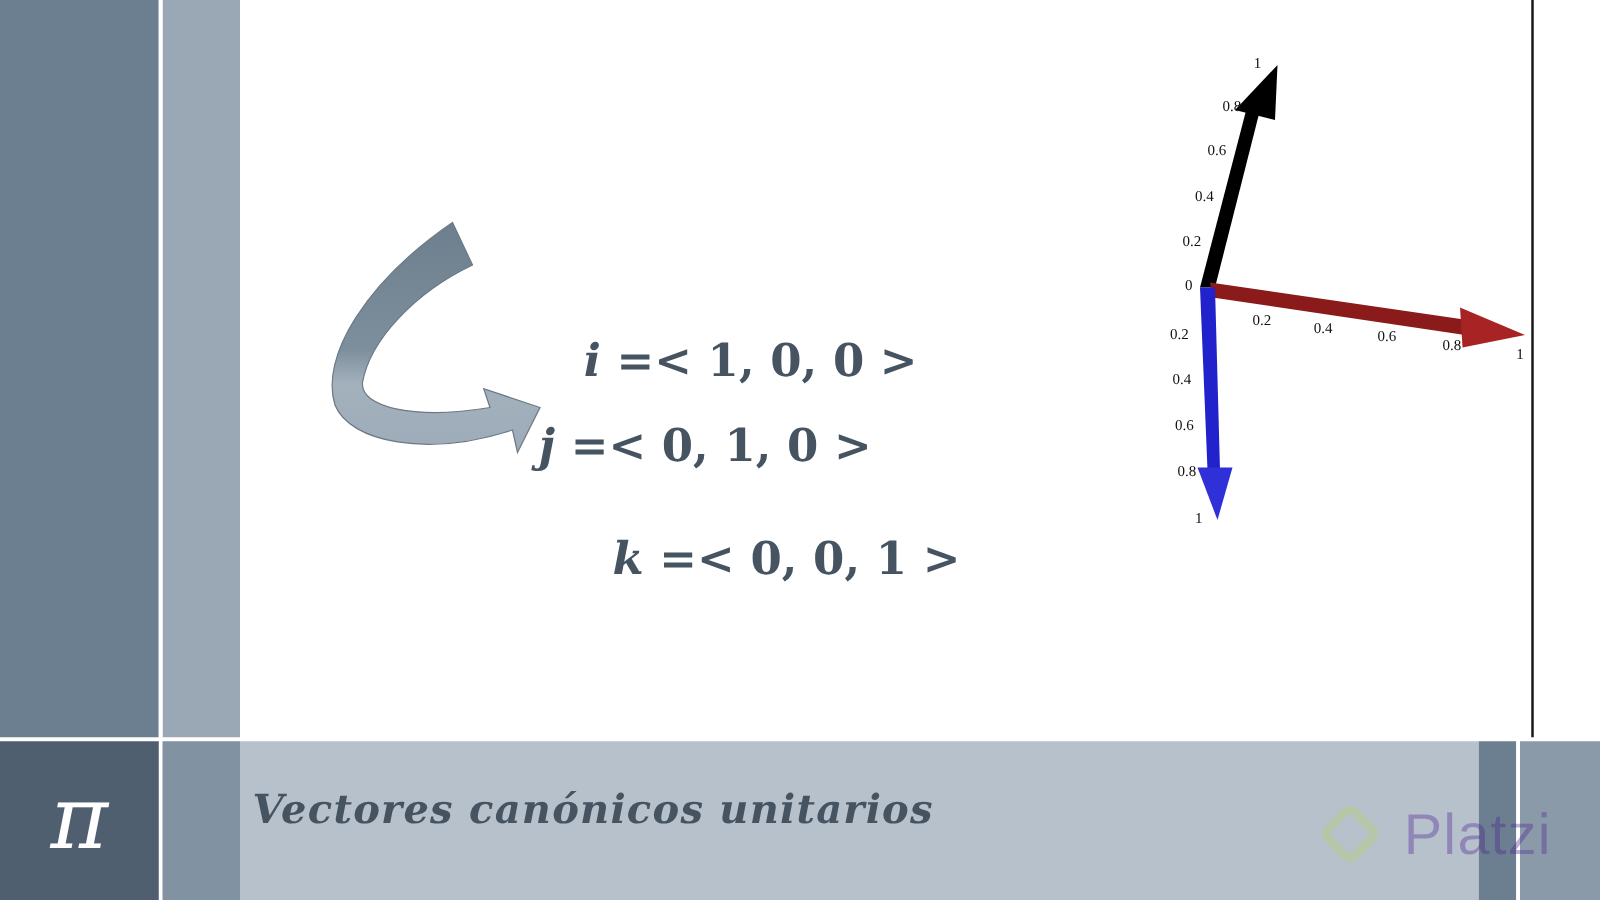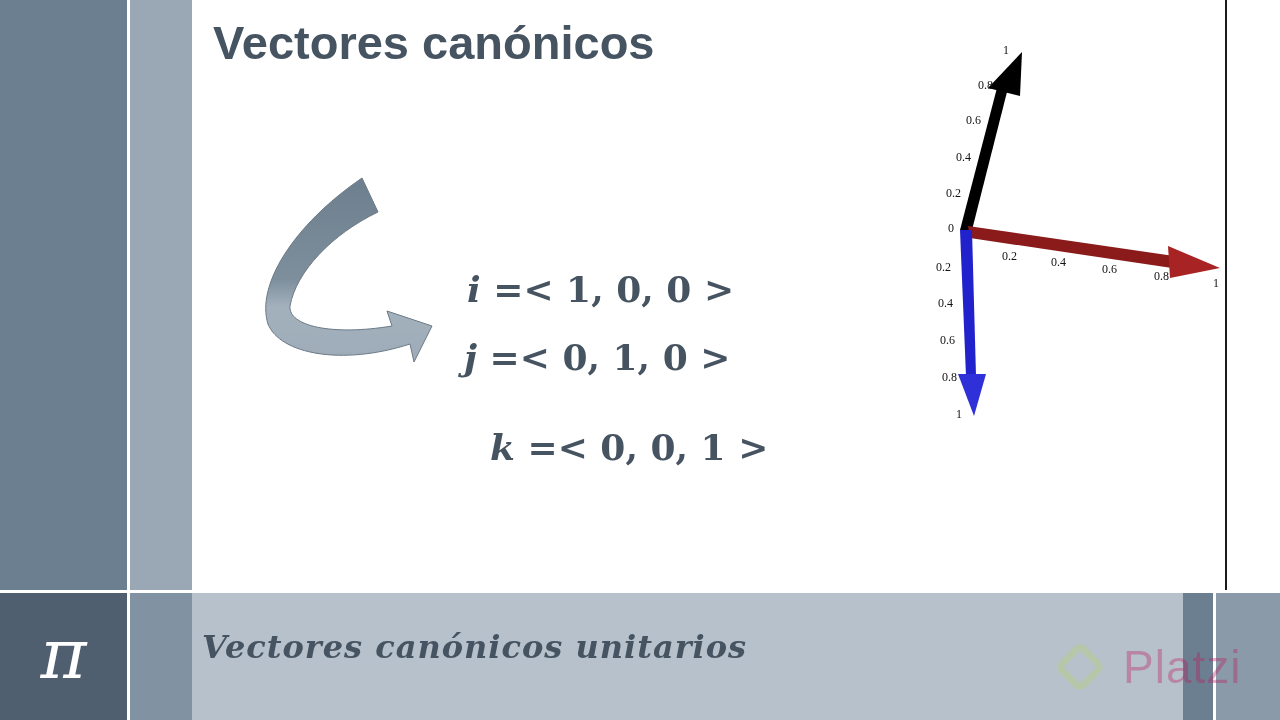--- a/index.html
+++ b/index.html
@@ -19,30 +19,30 @@
     .bottom-mid { position: absolute; left: 130px; top: 593px; width: 62px; height: 127px; background: #8193a3; }
     .bottom-bar { position: absolute; left: 192px; top: 593px; width: 991px; height: 127px; background: #b6c1cc; }
     .bottom-right-dark { position: absolute; left: 1183px; top: 593px; width: 30px; height: 127px; background: #6b7f91; }
     .bottom-right-line { position: absolute; left: 1213px; top: 593px; width: 3px; height: 127px; background: #ffffff; }
     .bottom-right-light { position: absolute; left: 1216px; top: 593px; width: 64px; height: 127px; background: #8a9aa8; }
 
     .footer-title { position: absolute; left: 202px; top: 628px; font-family: "DejaVu Serif", serif; font-style: italic; font-weight: bold; font-size: 32px; color: #465462; letter-spacing: 1px; white-space: nowrap; }
 
     .watermark { position: absolute; left: 1055px; top: 640px; display: flex; align-items: center; opacity: 0.35; }
     .wm-logo { width: 50px; height: 50px; }
-    .wm-text { font-family: "Liberation Sans", sans-serif; font-size: 46px; color: #be185d; margin-left: 18px; letter-spacing: 1px; }
+    .wm-text { font-family: "Liberation Sans", sans-serif; font-size: 46px; color: #4c1d95; margin-left: 18px; letter-spacing: 1px; }
 
     .title { position: absolute; left: 213px; top: 14px; font-family: "Liberation Sans", sans-serif; font-weight: bold; font-size: 47px; line-height: 58px; color: #465462; }
 
     .curved-arrow { position: absolute; left: 262px; top: 176px; width: 180px; height: 192px; }
 
     .eq { position: absolute; font-family: "DejaVu Serif", serif; font-weight: bold; font-size: 36px; color: #465462; white-space: nowrap; }
     .eq .var { font-style: italic; }
     .eq-i { left: 467px; top: 268px; }
-    .eq-j { left: 464px; top: 336px; }
+    .eq-j { left: 431px; top: 336px; }
     .eq-k { left: 450px; top: 426px; margin-left: 40px; }
 
     .plot3d { position: absolute; left: 920px; top: 40px; width: 310px; height: 390px; }
     .tick { font-family: "Liberation Serif", serif; font-size: 12px; fill: #111; }
   </style>
 </head>
 <body>
 
 <div class="col-dark"></div>
 <div class="col-light"></div>
@@ -62,21 +62,20 @@
 <div class="footer-title">Vectores canónicos unitarios</div>
 
 <div class="watermark">
   <svg class="wm-logo" viewBox="0 0 50 50">
     <rect x="10" y="10" width="30" height="30" rx="5" transform="rotate(45 25 25)" fill="none" stroke="#b8d16a" stroke-width="7"></rect>
   </svg>
   <span class="wm-text">Platzi</span>
 </div>
 
 <div class="title">
-  <div>Vectores canónicos</div>
 </div>
 
 <svg class="curved-arrow" viewBox="0 0 180 192">
   <defs>
     <linearGradient id="arrowGrad" x1="0" y1="0" x2="0" y2="1">
       <stop offset="0" stop-color="#6d7f8e"></stop>
       <stop offset="0.55" stop-color="#7d8e9c"></stop>
       <stop offset="0.7" stop-color="#a3b1bd"></stop>
       <stop offset="1" stop-color="#9dacb8"></stop>
     </linearGradient>

